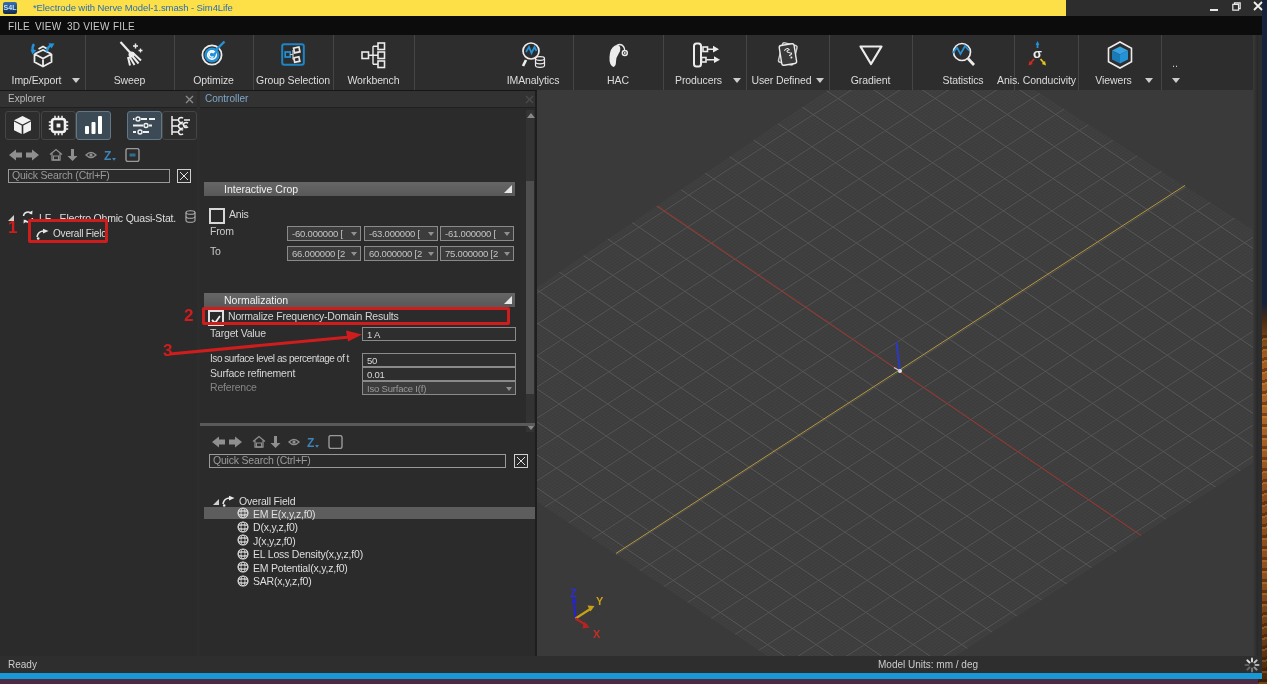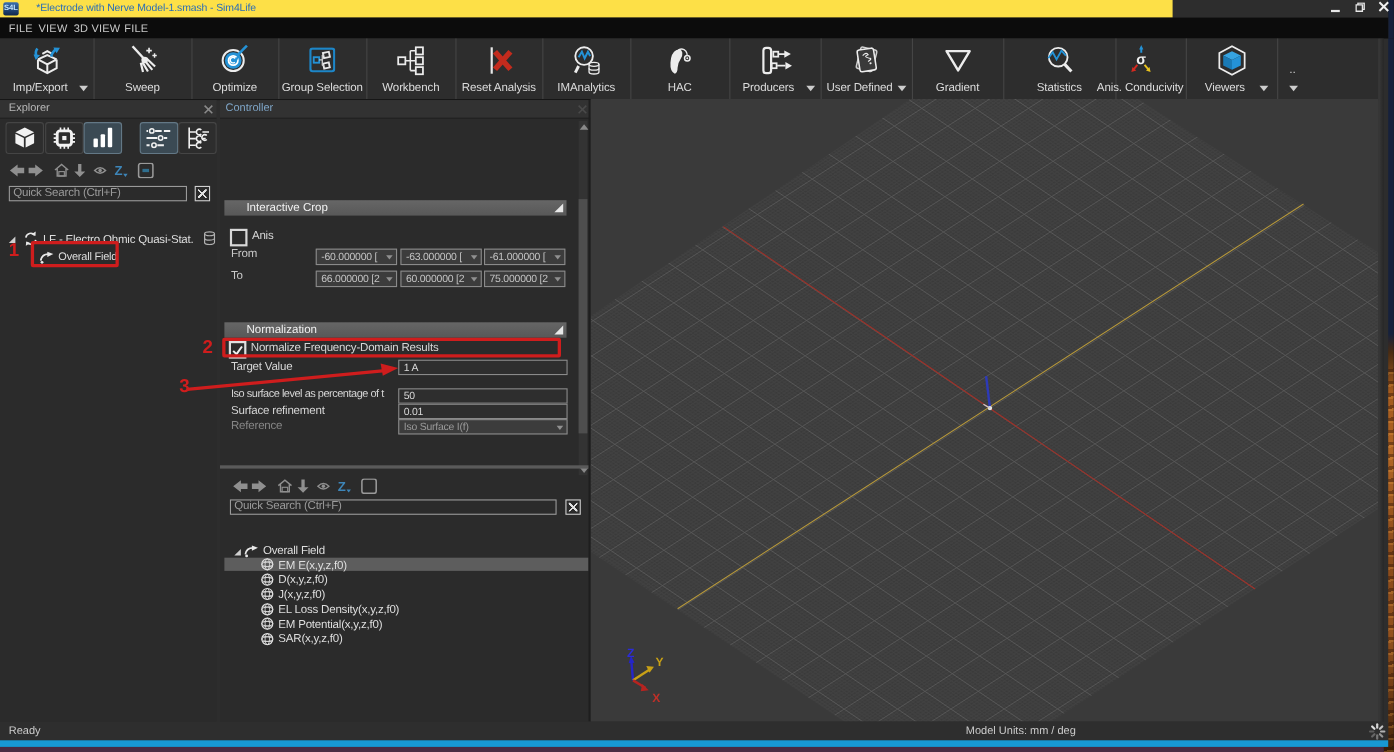--- a/index.html
+++ b/index.html
@@ -120,27 +120,20 @@
 <div class="tgroup" style="left:333px;width:81px;">
   <svg class="ticon" width="30" height="30" viewBox="0 0 30 30">
     <rect x="3" y="12" width="6.5" height="6.5" fill="none" stroke="#ececec" stroke-width="1.6"></rect>
     <rect x="19" y="3" width="6.5" height="6.5" fill="none" stroke="#ececec" stroke-width="1.6"></rect>
     <rect x="19" y="12" width="6.5" height="6.5" fill="none" stroke="#ececec" stroke-width="1.6"></rect>
     <rect x="19" y="21" width="6.5" height="6.5" fill="none" stroke="#ececec" stroke-width="1.6"></rect>
     <path d="M9.5 15.2 h4.5 M14 6.2 h5 M14 15.2 h5 M14 24.2 h5 M14 6.2 v18" fill="none" stroke="#ececec" stroke-width="1.4"></path>
   </svg>
   <div class="tlabel">Workbench</div>
 </div>
-<div class="tgroup" style="left:414px;width:79px;">
-  <svg class="ticon" width="30" height="30" viewBox="0 0 30 30">
-    <path d="M8 3 V27" stroke="#e8e8e8" stroke-width="2"></path>
-    <path d="M11 7 L25 23 M25 7 L11 23" stroke="#c32b1d" stroke-width="5"></path>
-  </svg>
-  <div class="tlabel">Reset Analysis</div>
-</div>
 <div class="tgroup" style="left:493px;width:80px;">
   <svg class="ticon" width="30" height="30" viewBox="0 0 30 30">
     <circle cx="13" cy="11" r="8" fill="none" stroke="#ececec" stroke-width="1.7"></circle>
     <path d="M8 20 L5 26" stroke="#ececec" stroke-width="2.6"></path>
     <path d="M8 12 l3 -5 l2.5 6 l3 -6 l2 4" fill="none" stroke="#2492d6" stroke-width="1.8"></path>
     <ellipse cx="22" cy="18.5" rx="4.5" ry="1.8" fill="none" stroke="#ececec" stroke-width="1.2"></ellipse>
     <path d="M17.5 18.5 v7 a4.5 1.8 0 0 0 9 0 v-7" fill="none" stroke="#ececec" stroke-width="1.2"></path>
     <path d="M17.5 22 a4.5 1.8 0 0 0 9 0" fill="none" stroke="#ececec" stroke-width="1.2"></path>
   </svg>
   <div class="tlabel">IMAnalytics</div>

